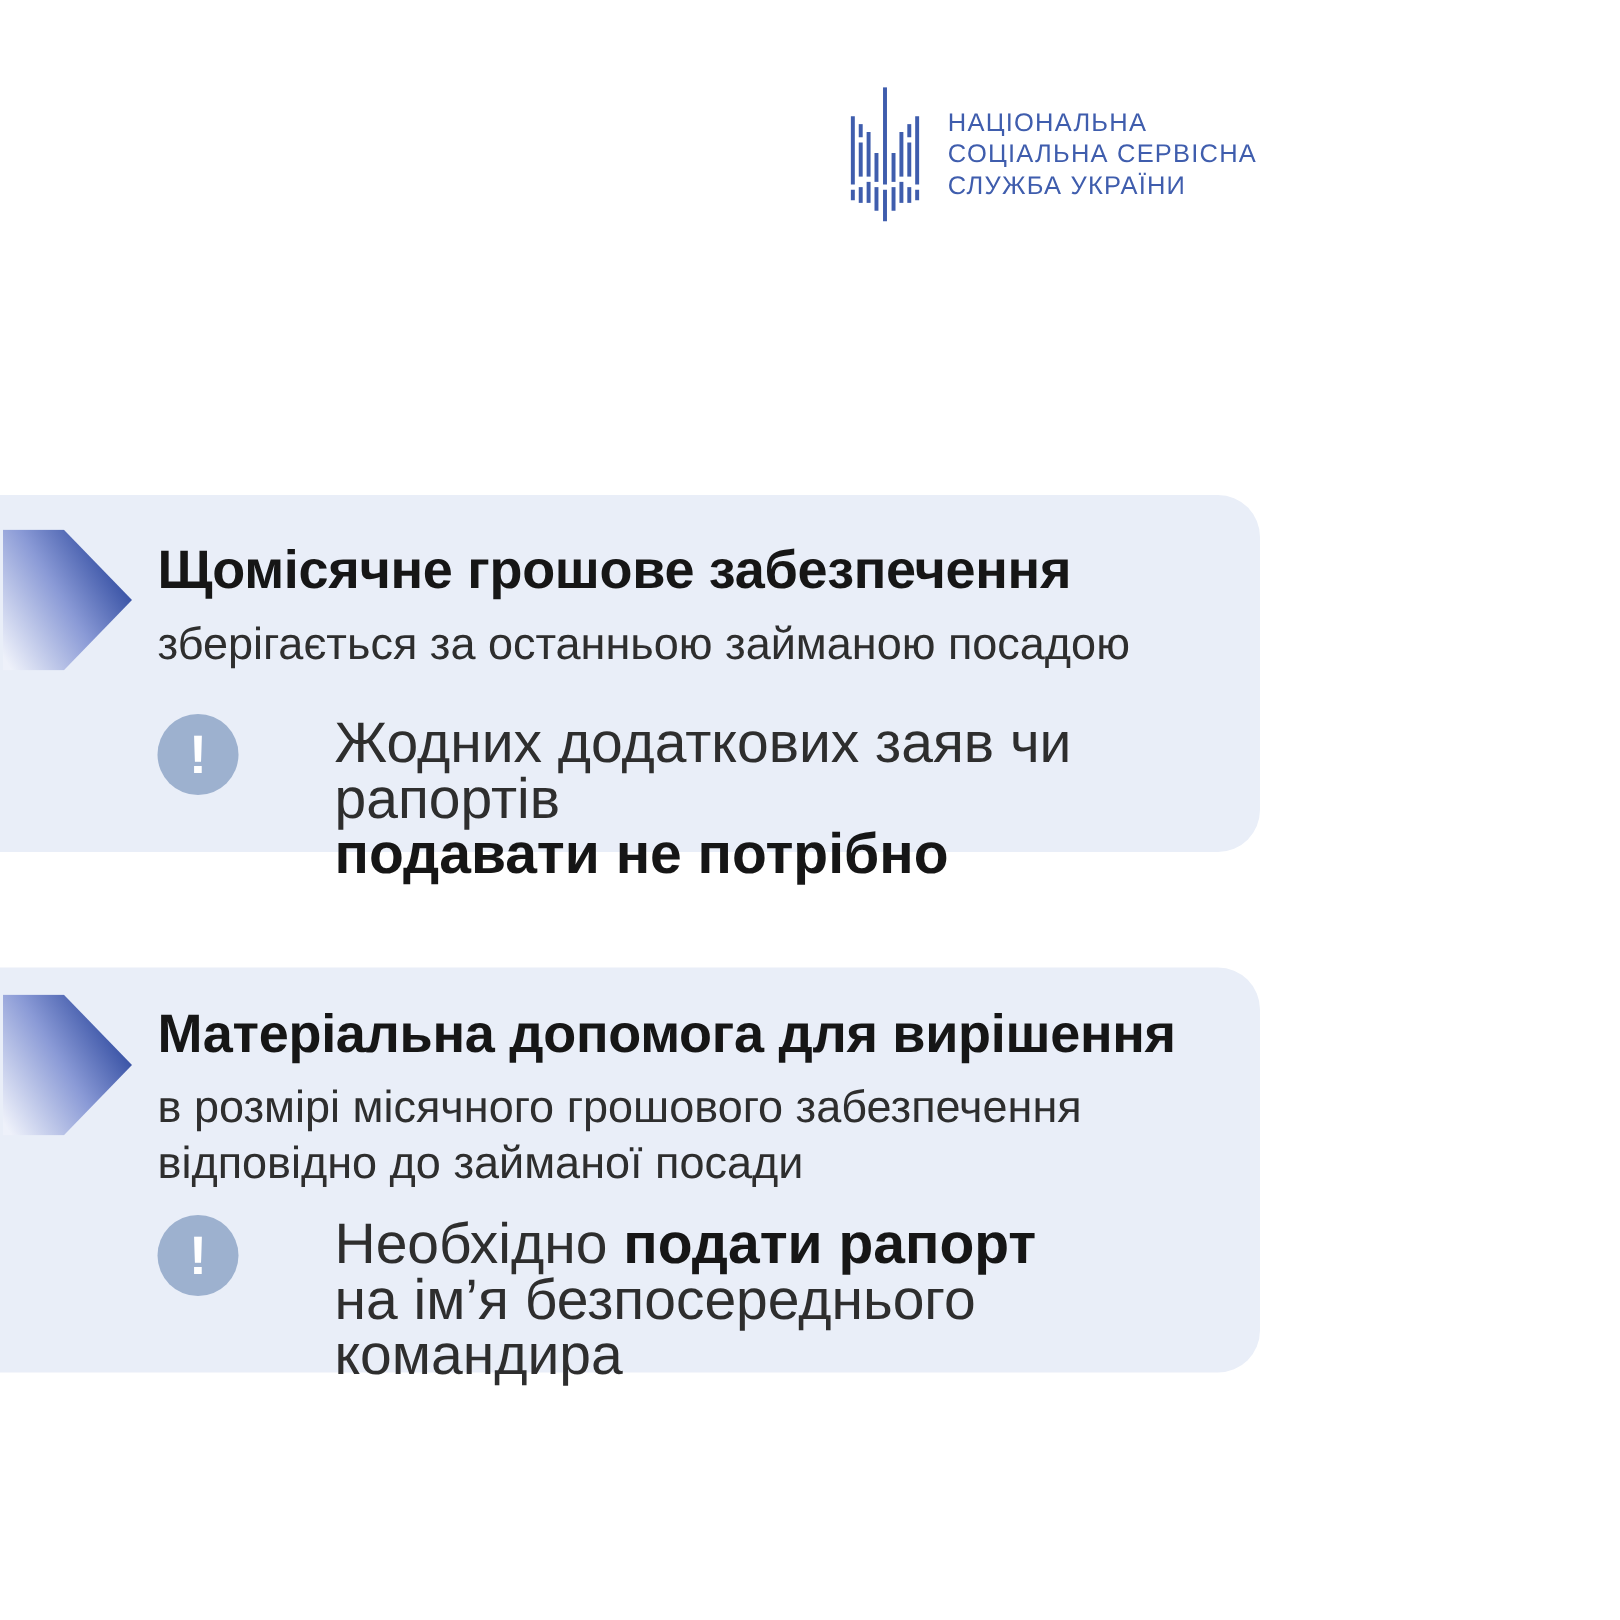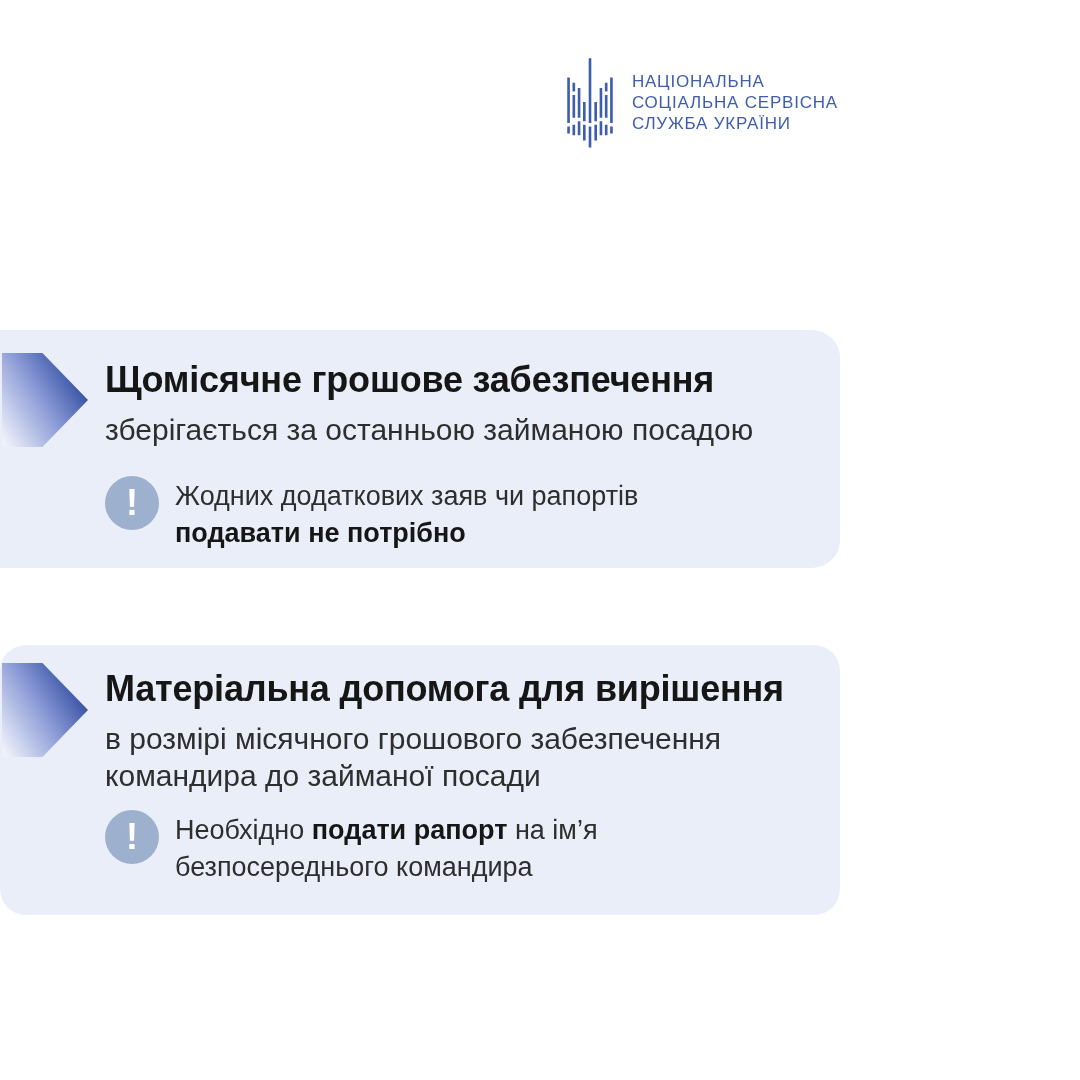--- a/index.html
+++ b/index.html
@@ -47,21 +47,21 @@
   }
 
   
   .card{
     position:absolute;left:0;
     width:840px;
     background:var(--card_bg);
     border-radius:0 28px 28px 0;
   }
   .card-1{top:330px;height:238px;}
-  .card-2{top:645px;height:270px;border-radius:26px;}
+  .card-2{top:645px;height:270px;}
 
   .arrow{
     position:absolute;left:2px;
     width:86px;height:94px;
     background:linear-gradient(58deg,var(--arrow_light) 4%,var(--arrow_mid) 48%,var(--arrow_dark) 92%);
     clip-path:polygon(0% 0%,47% 0%,100% 50%,47% 100%,0% 100%);
   }
   .card-1 .arrow{top:23px;}
   .card-2 .arrow{top:18px;}
 
@@ -89,23 +89,24 @@
     flex:0 0 auto;
     width:54px;height:54px;
     border-radius:50%;
     background:var(--note_icon_bg);
     display:flex;align-items:center;justify-content:center;
     color:#ffffff;
     font-size:36px;font-weight:700;
     line-height:1;
   }
   .note-text{
-    font-size:27px;line-height:37px;
+    font-size:38px;line-height:37px;
     color:var(--body_text);
     padding-top:2px;
+    margin-left:48px;
   }
   .note-text strong{font-weight:700;color:var(--heading_text);}
   .card-2 .note-text{max-width:505px;}
 </style>
 </head>
 <body>
 
 <div class="page">
 
   <header class="logo">
@@ -159,21 +160,21 @@
   </section>
 
   <section class="card card-2">
     <div class="arrow"></div>
     <div class="card-body">
       <h2>
         <span>Матеріальна допомога для вирішення</span><br>
       </h2>
       <p class="sub">
         <span>в розмірі місячного грошового забезпечення</span><br>
-        <span>командира до займаної посади</span>
+        <span>відповідно до займаної посади</span>
       </p>
       <div class="note">
         <div class="note-icon">
           <span>!</span>
         </div>
         <p class="note-text">
           <span>Необхідно</span>
           <strong>подати рапорт</strong>
           <span>на ім’я безпосереднього командира</span>
         </p>

